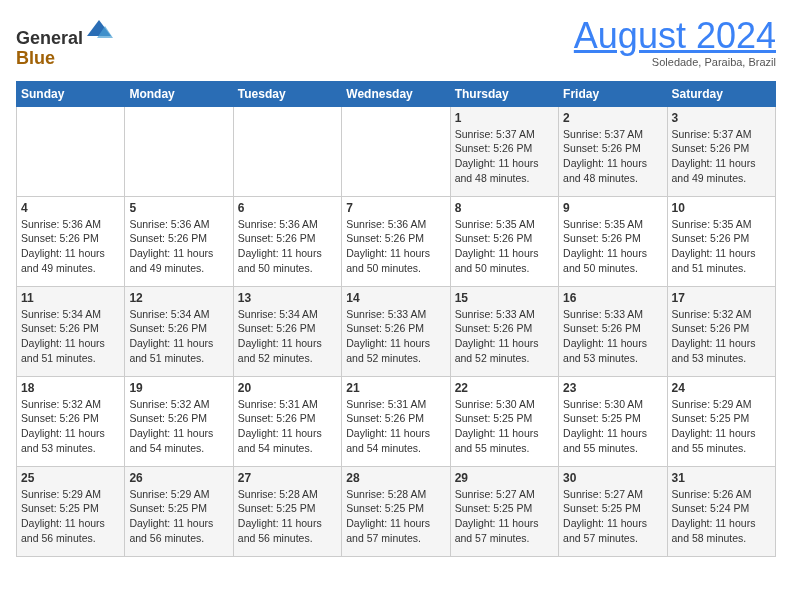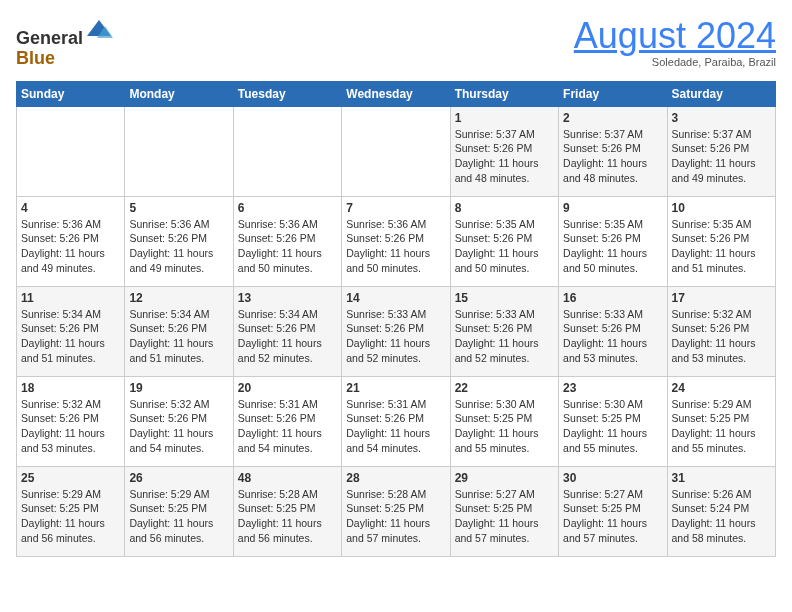--- a/index.html
+++ b/index.html
@@ -282,21 +282,21 @@
 Sunset: 5:25 PM
 Daylight: 11 hours and 56 minutes.</div>
         </td>
         <td>
           <div class="day-number">26</div>
           <div class="day-info" style="white-space: pre-line;">Sunrise: 5:29 AM
 Sunset: 5:25 PM
 Daylight: 11 hours and 56 minutes.</div>
         </td>
         <td>
-          <div class="day-number">48</div>
+          <div class="day-number">27</div>
           <div class="day-info" style="white-space: pre-line;">Sunrise: 5:28 AM
 Sunset: 5:25 PM
 Daylight: 11 hours and 56 minutes.</div>
         </td>
         <td>
           <div class="day-number">28</div>
           <div class="day-info" style="white-space: pre-line;">Sunrise: 5:28 AM
 Sunset: 5:25 PM
 Daylight: 11 hours and 57 minutes.</div>
         </td>

